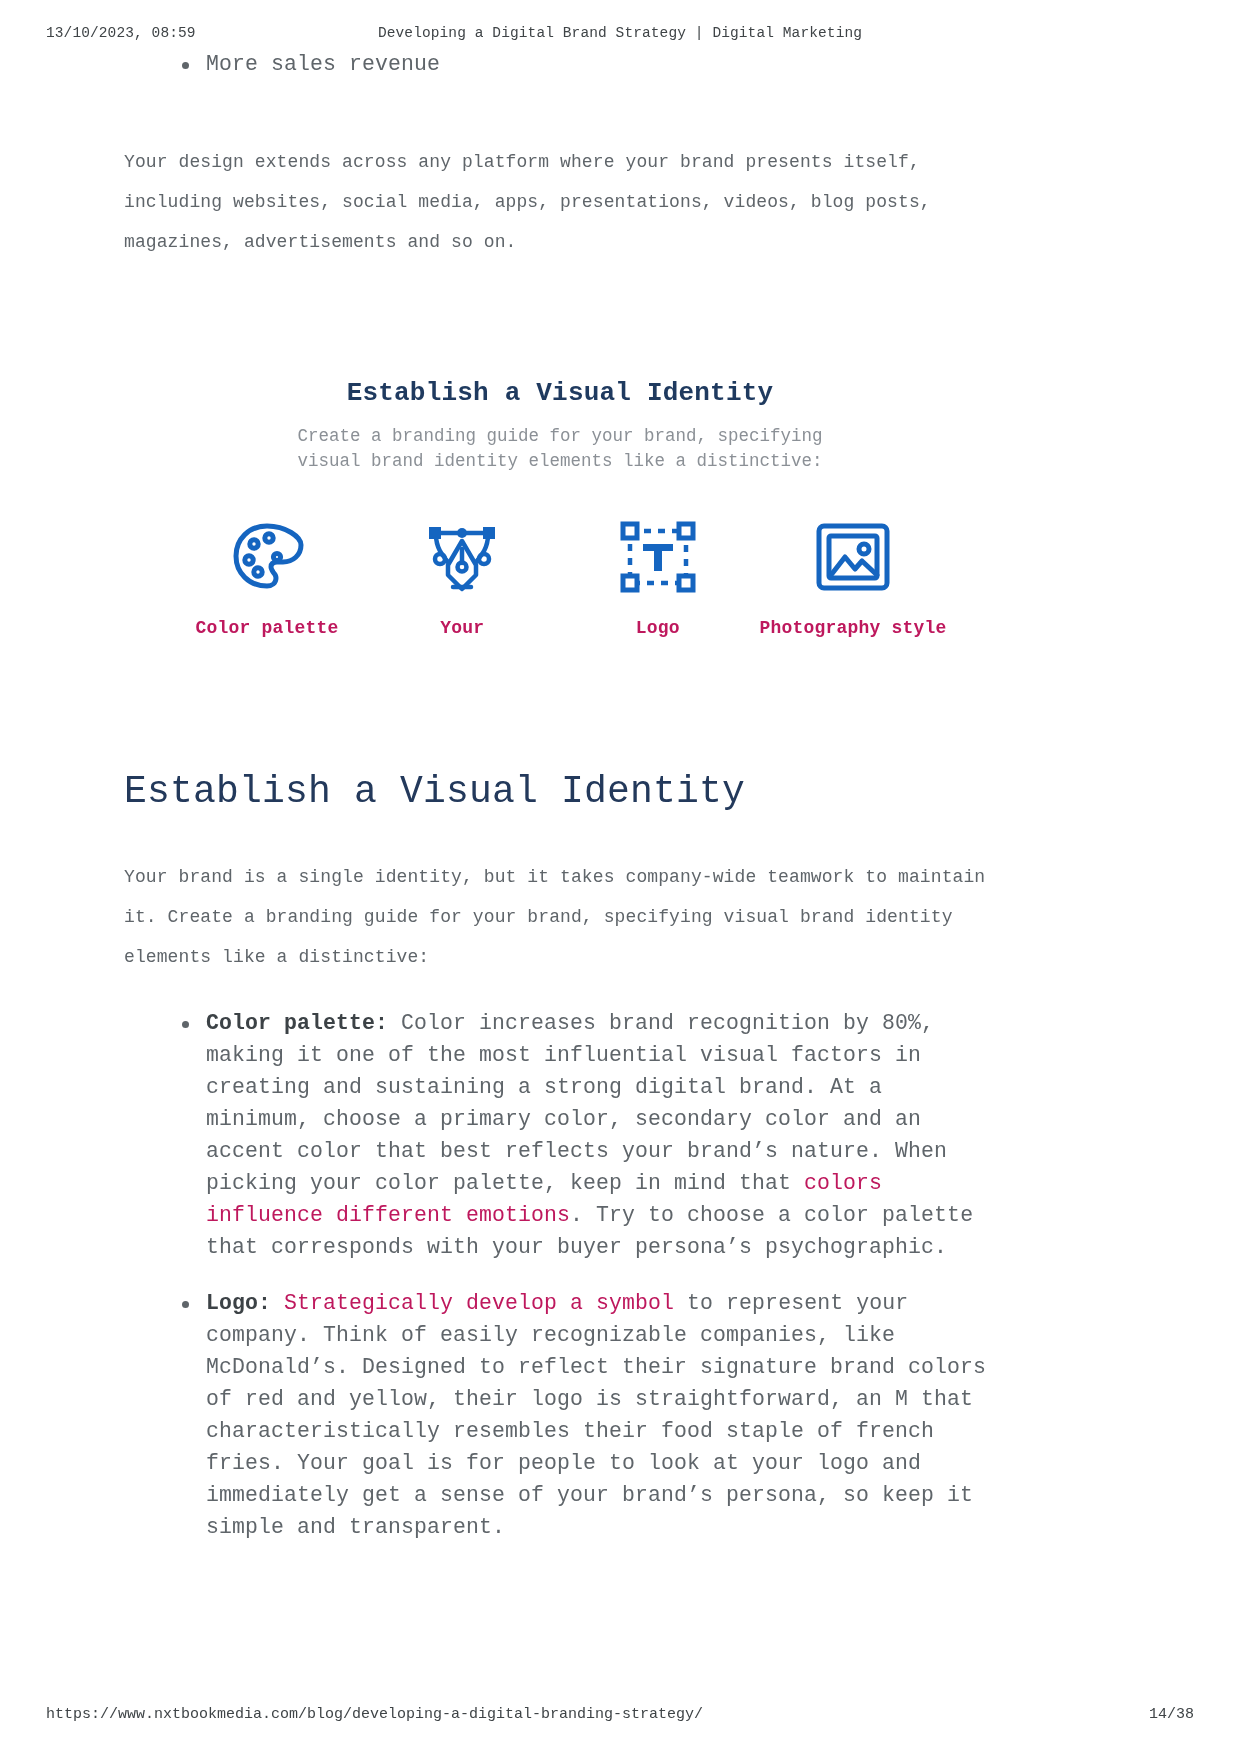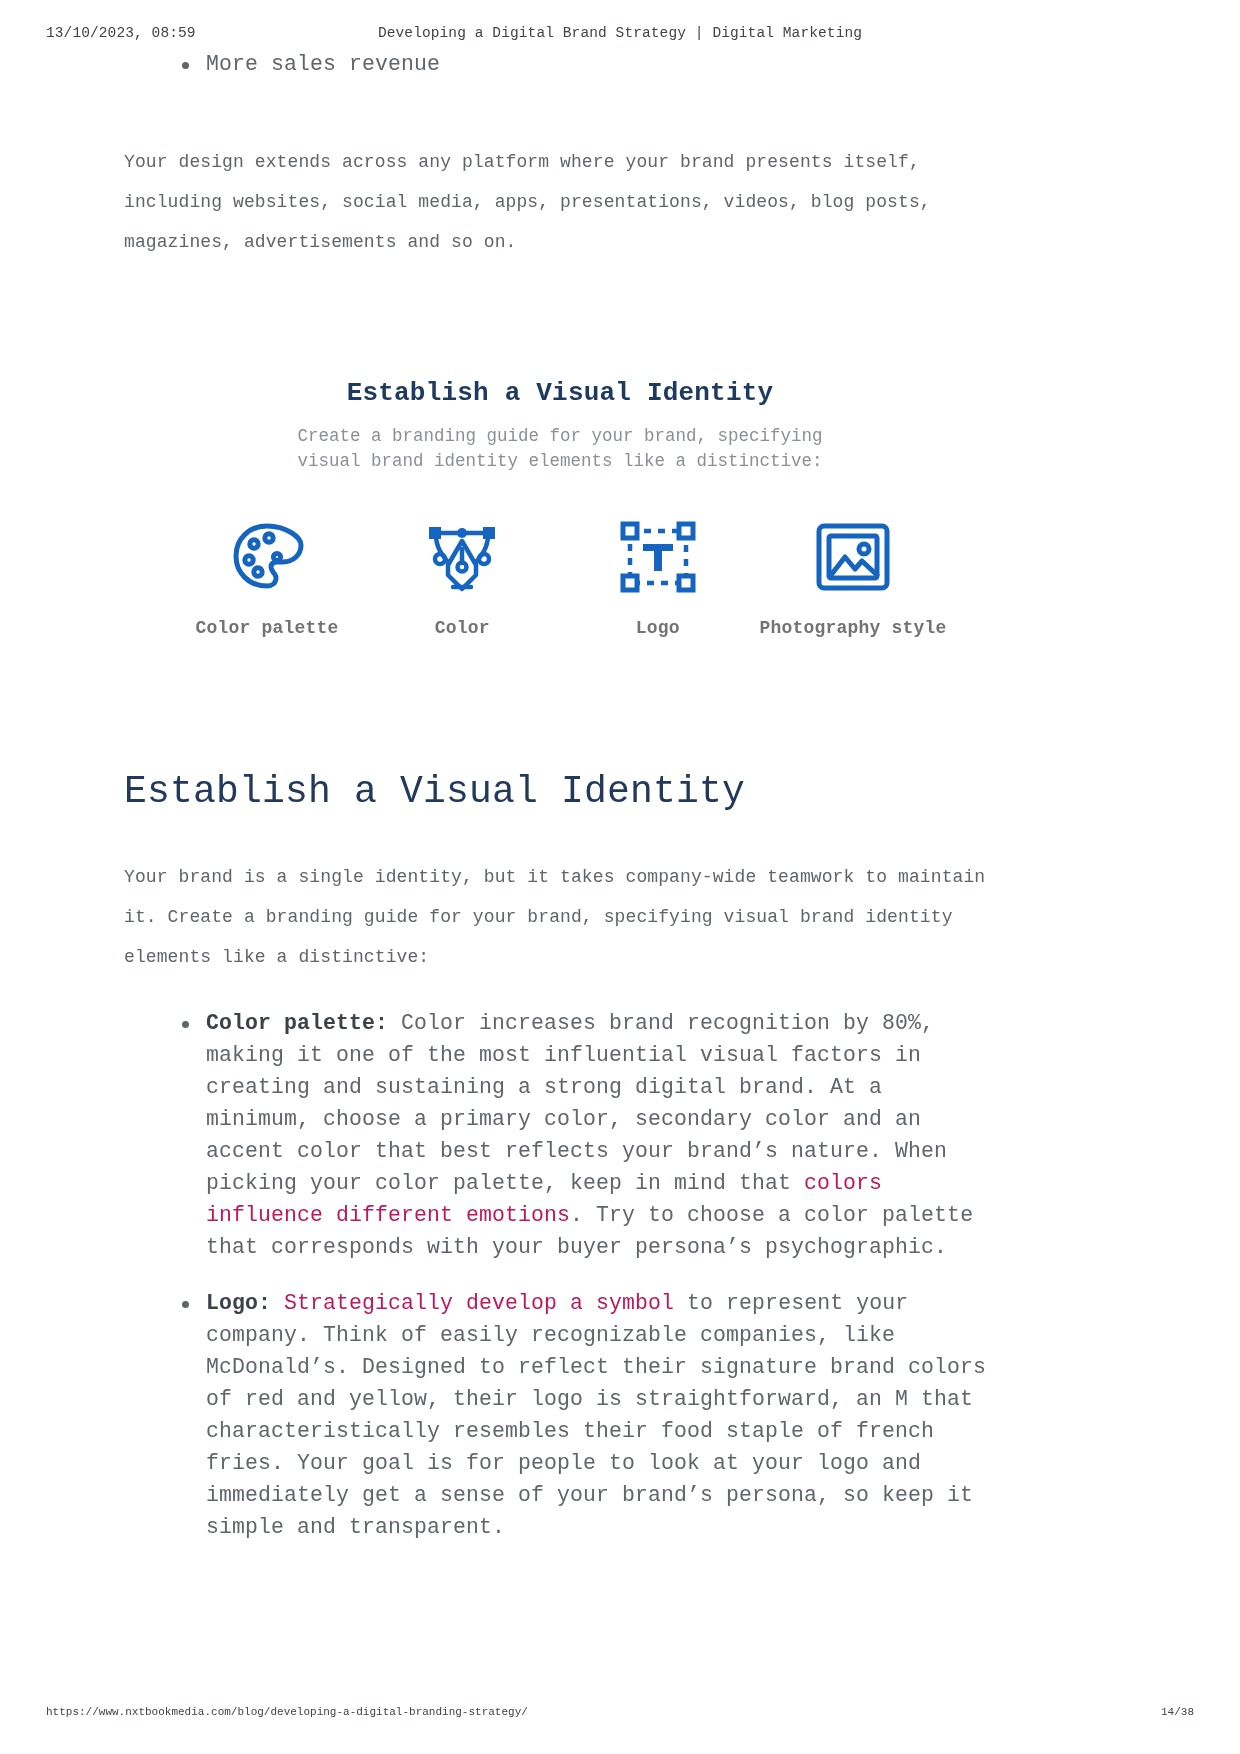--- a/index.html
+++ b/index.html
@@ -46,21 +46,21 @@
     top: 0;
     text-align: center;
     white-space: nowrap;
   }
   .print-footer {
     position: absolute;
     bottom: 28px;
     left: 46px;
     right: 46px;
     height: 20px;
-    font-size: 11px;
+    font-size: 15px;
     color: #3f4447;
   }
   .print-footer .pf-url {
     position: absolute;
     left: 0;
     top: 0;
     white-space: nowrap;
   }
   .print-footer .pf-page {
     position: absolute;
@@ -150,21 +150,21 @@
   .ig-icon {
     height: 78px;
     display: flex;
     align-items: center;
     justify-content: center;
   }
   .ig-label {
     margin-top: 20px;
     font-size: 18px;
     font-weight: bold;
-    color: #737373;
+    color: #be185d;
     line-height: 25px;
     letter-spacing: 0.2px;
   }
 
   
   .section {
     position: absolute;
     left: 124px;
     top: 770px;
     width: 872px;
@@ -234,21 +234,21 @@
             <rect x="61" y="8" width="12" height="12" fill="#1565c0" stroke="none"></rect>
             <circle cx="40" cy="14" r="5" fill="#1565c0" stroke="none"></circle>
             <circle cx="18" cy="40" r="5"></circle>
             <circle cx="62" cy="40" r="5"></circle>
             <path d="M40 22 26 46v10l14 14 14-14V46L40 22z" stroke-linejoin="round"></path>
             <circle cx="40" cy="48" r="4.5"></circle>
             <path d="M40 30v14" stroke-linecap="round"></path>
             <path d="M31 68h18" stroke-linecap="round"></path>
           </svg>
         </div>
-        <div class="ig-label">Color</div>
+        <div class="ig-label">Your</div>
       </div>
 
       <div class="ig-item">
         <div class="ig-icon">
           <svg width="78" height="74" viewBox="0 0 78 74" fill="none" stroke="#1565c0" stroke-width="4.5">
             <path d="M11 11h56v52H11z" stroke-dasharray="7 7"></path>
             <rect x="4" y="4" width="14" height="14" fill="#fff" stroke="#1565c0" stroke-width="5"></rect>
             <rect x="60" y="4" width="14" height="14" fill="#fff" stroke="#1565c0" stroke-width="5"></rect>
             <rect x="4" y="56" width="14" height="14" fill="#fff" stroke="#1565c0" stroke-width="5"></rect>
             <rect x="60" y="56" width="14" height="14" fill="#fff" stroke="#1565c0" stroke-width="5"></rect>

